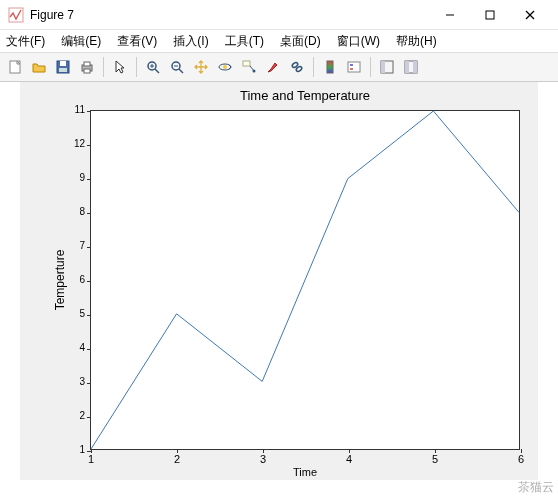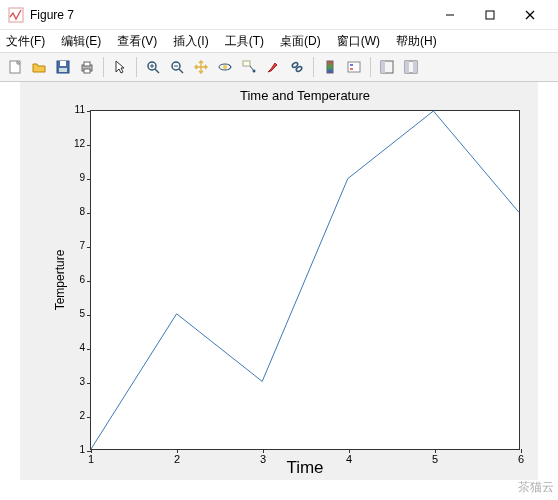--- a/index.html
+++ b/index.html
@@ -12,21 +12,21 @@
   .menubar { height: 22px; display: flex; align-items: center; padding: 0 6px; background: #fff; font-size: 12px; gap: 16px; color: #000; }
   .menubar span { white-space: nowrap; }
   .toolbar { height: 30px; display: flex; align-items: center; padding: 2px 4px; background: #f5f5f5; border-top: 1px solid #ddd; border-bottom: 1px solid #ccc; gap: 2px; }
   .toolbar .sep { width: 1px; height: 20px; background: #ccc; margin: 0 3px; }
   .tbtn { width: 22px; height: 22px; display: flex; align-items: center; justify-content: center; border: 1px solid transparent; border-radius: 2px; }
   .plot-area { position: absolute; left: 20px; top: 82px; right: 20px; bottom: 20px; background: #f0f0f0; padding-left: 37px; }
   .axes-box { position: absolute; left: 70px; top: 28px; width: 430px; height: 340px; background: #fff; border: 1px solid #333; }
   .chart-title { position: absolute; top: 6px; left: 70px; width: 430px; text-align: center; font-size: 13px; font-weight: 500; color: #000; }
   .ylabel { position: absolute; left: 10px; top: 28px; height: 340px; display: flex; align-items: center; justify-content: center; }
   .ylabel span { transform: rotate(-90deg); white-space: nowrap; font-size: 12px; color: #000; }
-  .xlabel { position: absolute; left: 70px; bottom: 2px; width: 430px; text-align: center; font-size: 17px; color: #000; }
+  .xlabel { position: absolute; left: 70px; bottom: 2px; width: 430px; text-align: center; font-size: 11px; color: #000; }
   .ytick { position: absolute; right: 100%; transform: translateY(50%); padding-right: 6px; font-size: 10px; color: #000; }
   .ytick-mark { position: absolute; left: -4px; width: 4px; height: 1px; background: #333; }
   .xtick { position: absolute; top: 100%; transform: translateX(-50%); padding-top: 4px; font-size: 11px; color: #000; }
   .xtick-mark { position: absolute; bottom: -4px; width: 1px; height: 4px; background: #333; }
   svg.line { position: absolute; left: 0; top: 0; width: 100%; height: 100%; overflow: visible; }
   .watermark { position: absolute; right: 4px; bottom: 4px; font-size: 12px; color: #888; opacity: 0.7; font-family: "SimSun", serif; }
 </style>
 </head>
 <body>
 

